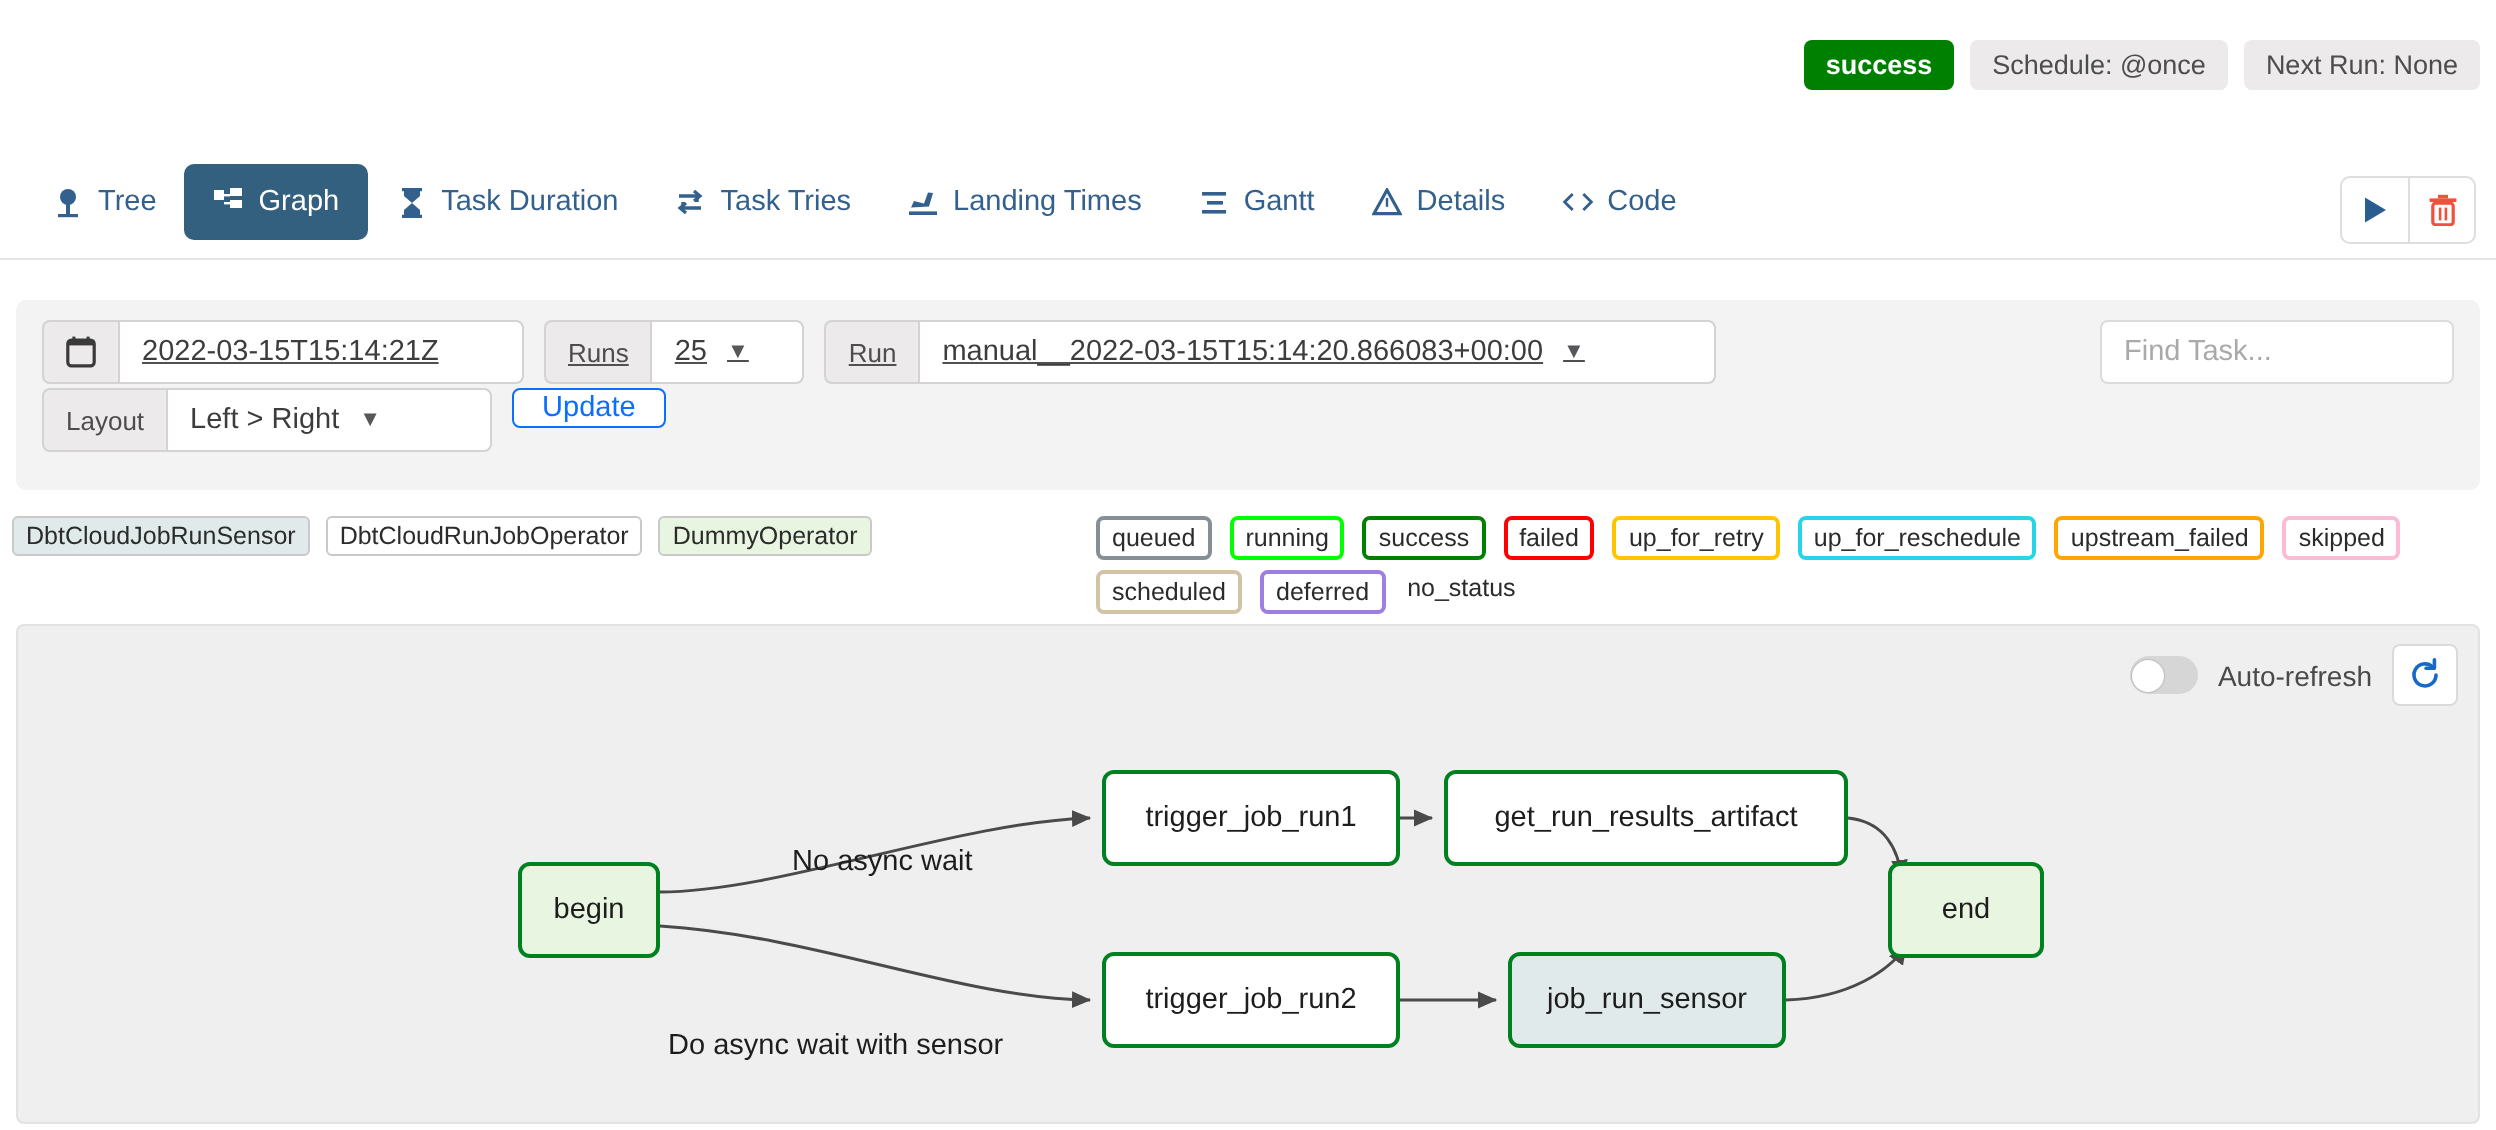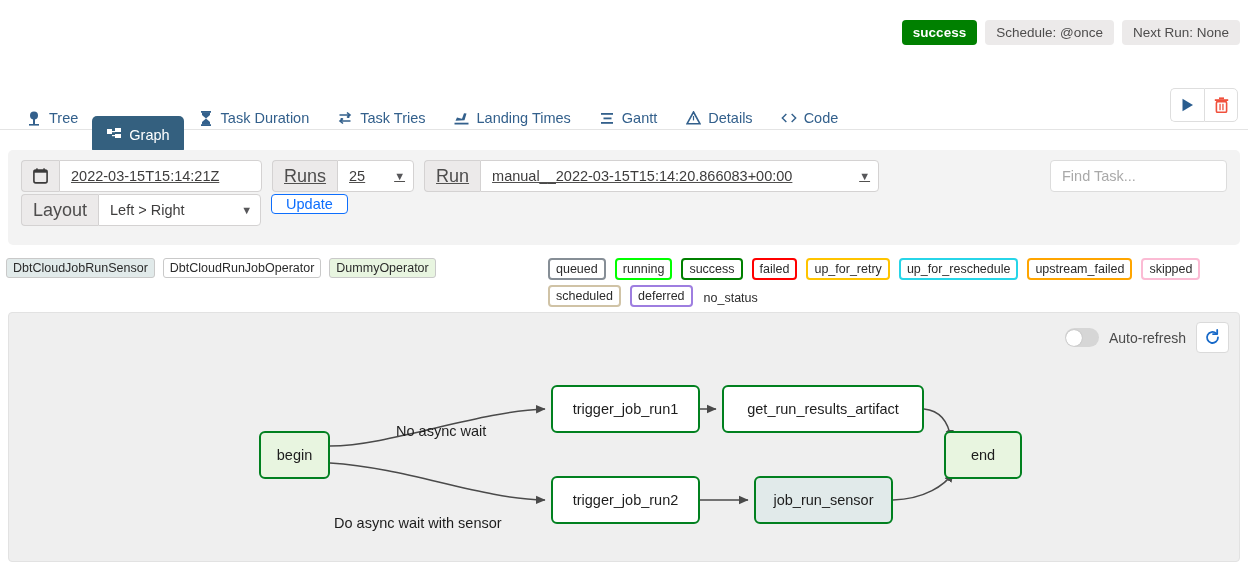--- a/index.html
+++ b/index.html
@@ -52,21 +52,21 @@
   .navbar {
     position: absolute; left: 0; top: 82px; width: 1248px; height: 48px;
     border-bottom: 1px solid #e4e4e4;
   }
   .tabs { position: absolute; left: 12px; top: 0; display: flex; align-items: center; gap: 0px; }
   .tab {
     display: flex; align-items: center; gap: 7px;
     font-size: 14.5px; color: #33608c; padding: 11px 14px;
     border-radius: 5px; cursor: pointer; white-space: nowrap;
   }
-  .tab.active { background: #34607f; color: #ffffff; margin-top: 34px; }
+  .tab.active { background: #34607f; color: #ffffff; }
   .tab .ico { display: inline-flex; width: 16px; height: 16px; align-items: center; justify-content: center; }
   .tab .ico svg { display: block; }
   .nav-actions {
     position: absolute; right: 10px; top: 6px;
     display: flex; align-items: stretch;
   }
   .nav-btn {
     width: 34px; height: 34px; border: 1px solid #dedede; background: #fff;
     display: flex; align-items: center; justify-content: center; cursor: pointer;
   }
@@ -78,33 +78,33 @@
     position: absolute; left: 8px; top: 150px; width: 1232px; height: 95px;
     background: #f3f3f3; border-radius: 5px;
   }
   .frow { position: absolute; display: flex; align-items: stretch; }
   .frow.r1 { left: 13px; top: 10px; text-decoration: underline; }
   .frow.r2 { left: 13px; top: 44px; }
   .ig { display: flex; align-items: stretch; }
   .addon {
     background: #eceaea; border: 1px solid #d4d2d2;
     display: flex; align-items: center; padding: 0 11px;
-    font-size: 18px; color: #4e4d4d; white-space: nowrap;
+    font-size: 13px; color: #4e4d4d; white-space: nowrap;
   }
   .addon.l { border-radius: 4px 0 0 4px; border-right: none; }
   .fld {
     background: #ffffff; border: 1px solid #d4d2d2;
     display: flex; align-items: center; padding: 0 11px;
     font-size: 14.5px; color: #3e3d3d; white-space: nowrap;
     border-radius: 0 4px 4px 0;
   }
   .fld.dt { width: 203px; height: 32px; }
   .sel {
     background: #ffffff; border: 1px solid #d4d2d2; border-radius: 0 4px 4px 0;
-    display: flex; align-items: center; justify-content: space-between;
+    display: flex; align-items: center; 
     padding: 0 8px 0 11px; font-size: 14.5px; color: #3e3d3d; height: 32px;
     gap: 10px; cursor: pointer;
   }
   .sel .cv { font-size: 11px; color: #57575a; }
   .sel.runs { width: 77px; }
   .sel.run  { width: 399px; }
   .sel.layout { width: 163px; }
   .gap { width: 10px; }
   .btn-update {
     border: 1px solid #0d6efd; color: #0d6efd; background: #ffffff;
@@ -124,21 +124,21 @@
     position: absolute; left: 6px; top: 0; width: 530px;
     display: flex; flex-wrap: wrap; gap: 5px 8px;
   }
   .op-pill {
     font-size: 12.5px; color: #2b2b2b; padding: 2px 6px;
     border: 1px solid #c9c9c9; border-radius: 3px; white-space: nowrap;
     line-height: 14px;
   }
   .legend-status {
     position: absolute; left: 548px; top: 0; width: 700px;
-    display: flex; flex-wrap: wrap; gap: 5px 9px; align-items: flex-end;
+    display: flex; flex-wrap: wrap; gap: 5px 9px; align-items: flex-start;
   }
   .st-pill {
     font-size: 12.5px; color: #2b2b2b; padding: 2px 6px;
     border: 2px solid #888; border-radius: 4px; white-space: nowrap;
     background: #fff; line-height: 14px;
   }
   .st-plain {
     font-size: 12.5px; color: #2b2b2b; padding: 2px 2px; line-height: 14px;
     white-space: nowrap;
   }

